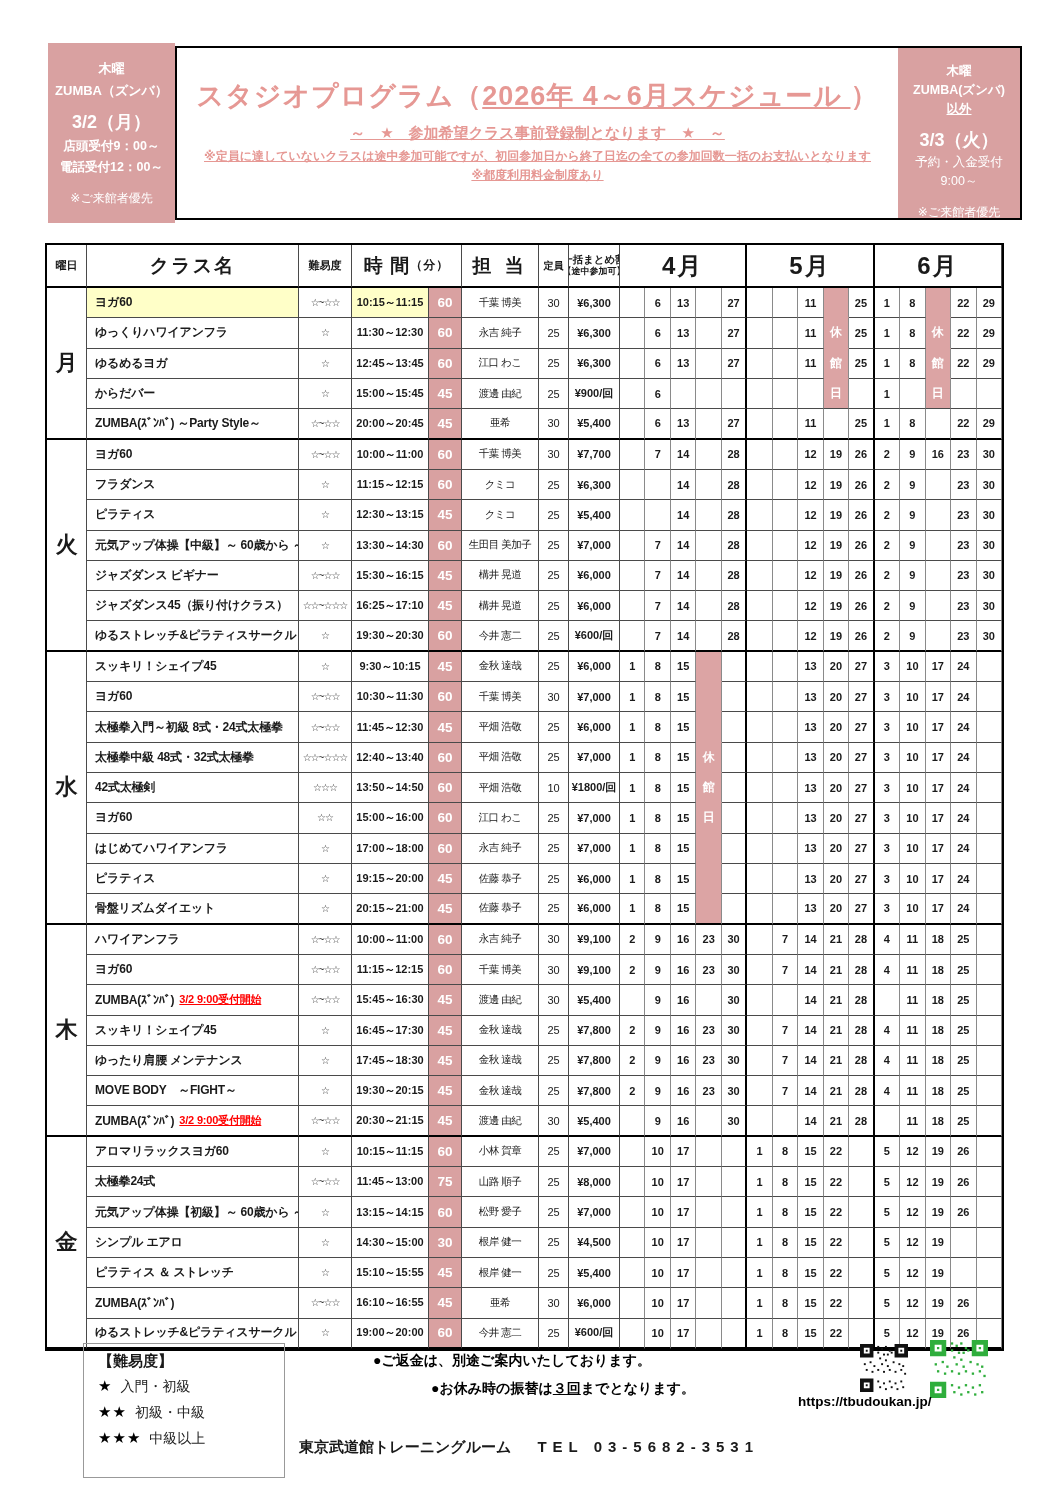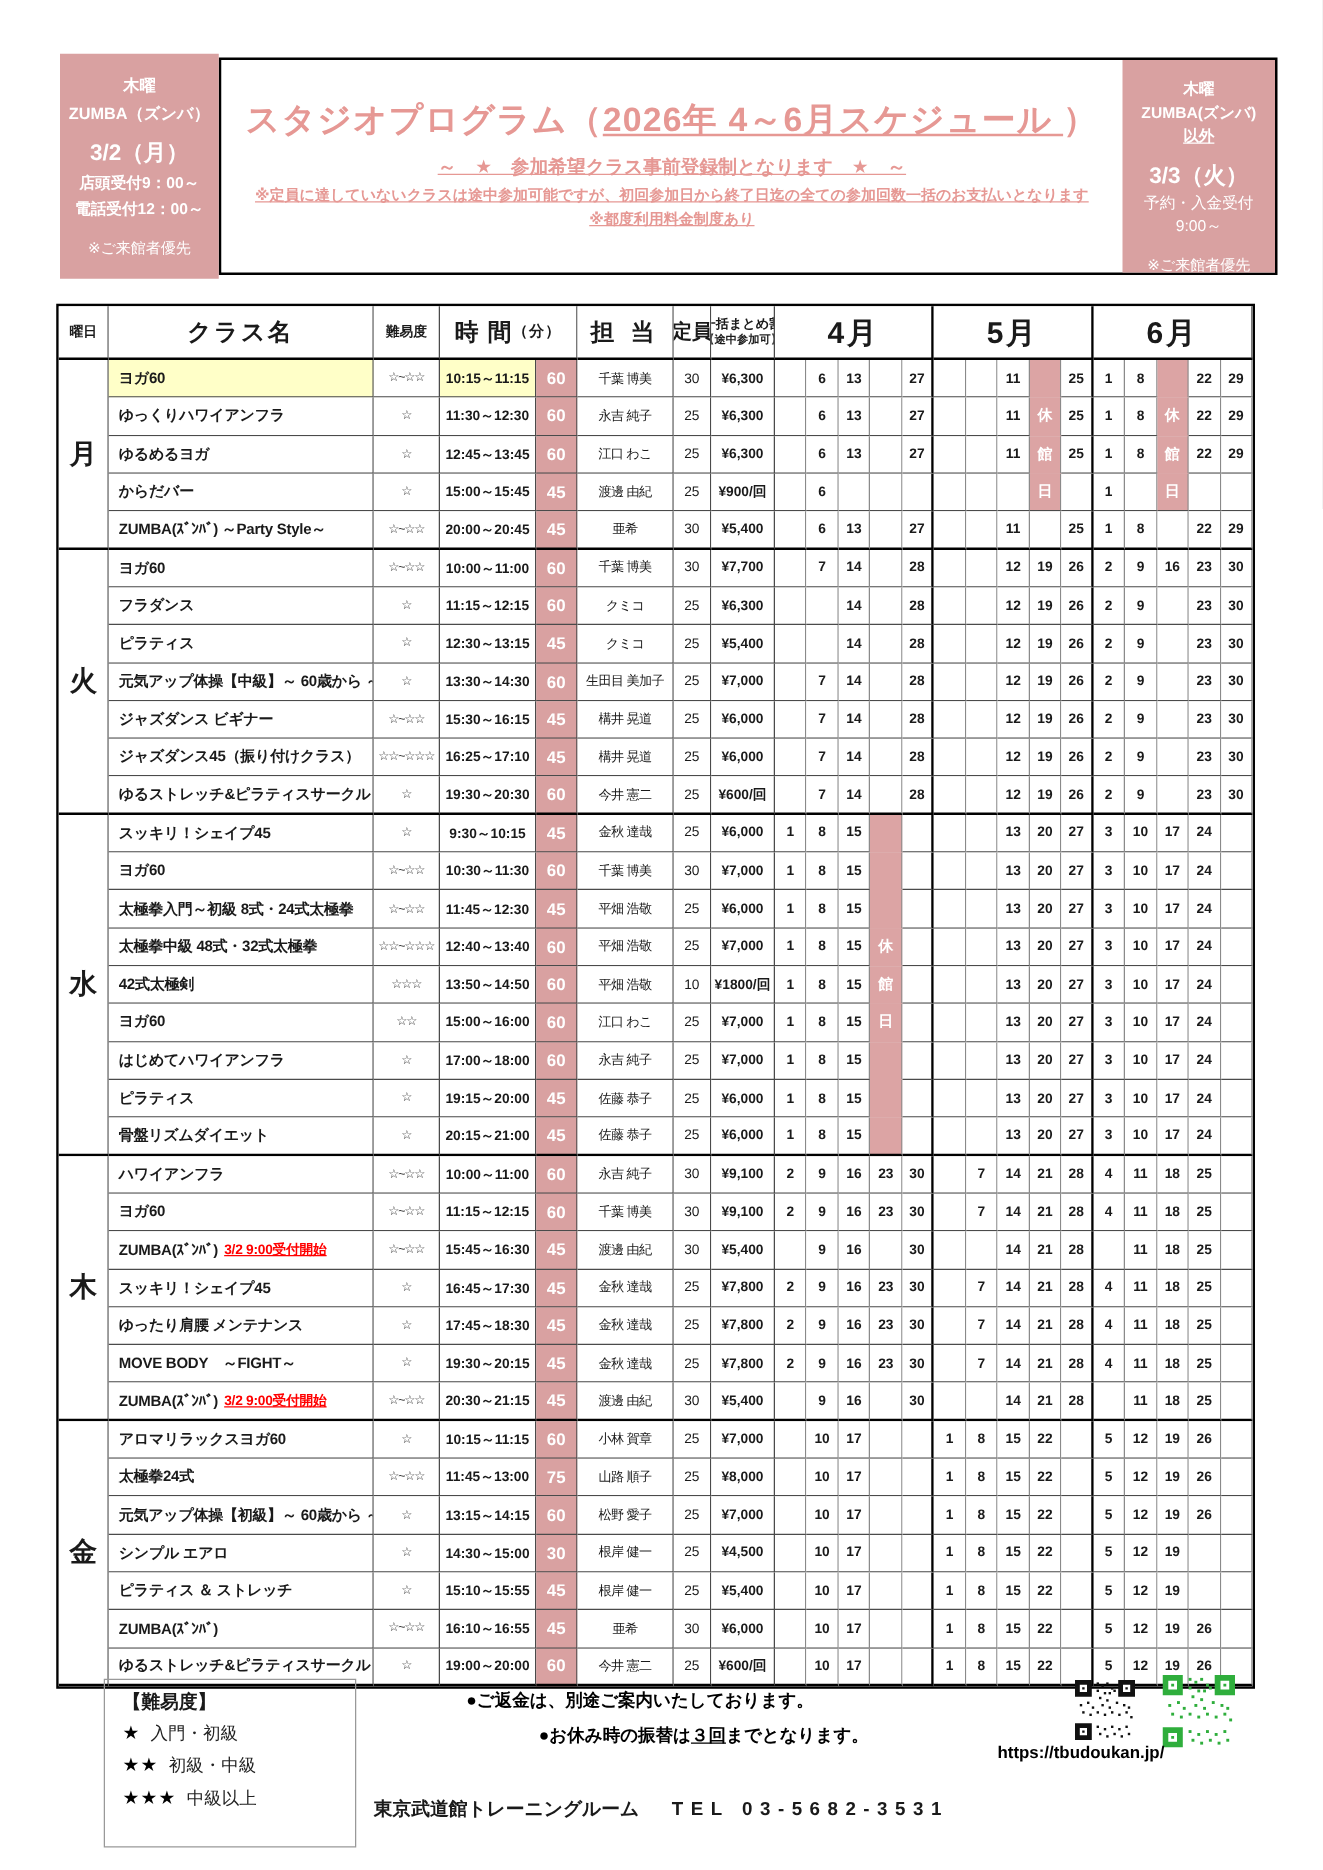--- a/index.html
+++ b/index.html
@@ -23,34 +23,34 @@
   .sub2{font-size:12px;font-weight:bold;text-decoration:underline;margin-top:5px;}
   .sub3{font-size:12px;font-weight:bold;text-decoration:underline;margin-top:2px;}
   .right-box{width:122px;background:#d9a1a1;color:#fff;display:flex;flex-direction:column;
              align-items:center;justify-content:center;text-align:center;gap:2px;padding-top:18px;}
   .rb-s{font-size:12.5px;font-weight:bold;}
   .rb-u{text-decoration:underline;}
   .rb-date{font-size:18px;font-weight:bold;margin-top:8px;}
   .rb-r{font-size:12.5px;}
   .rb-p{font-size:12px;margin-top:12px;}
   
-  .schedule{position:absolute;left:45px;top:243px;display:grid;background:#e5e5e5;
+  .schedule{position:absolute;left:45px;top:243px;display:grid;background:#14532d;
      grid-template-columns:40px 212px 53px 77px 33px 77px 30px 51px repeat(15,25.47px);
      grid-template-rows:43px repeat(35,30.32px);
      border:2px solid #000;}
   .c{display:flex;align-items:center;justify-content:center;overflow:hidden;white-space:nowrap;
      border-right:1px solid #4a4a4a;border-bottom:1px solid #4a4a4a;background:#fff;}
   .h{font-weight:bold;}
   .hday{font-size:11px;}
   .hclass{font-size:19px;letter-spacing:2px;}
   .hdiff{font-size:11px;}
   .htime{font-size:19px;letter-spacing:1px;}
   .htime .unit{font-size:12px;font-weight:bold;}
   .hins{font-size:19px;letter-spacing:4px;}
-  .hcap{font-size:16px;}
+  .hcap{font-size:10px;}
   .hbulk{flex-direction:column;line-height:1.25;}
   .hbulk .b1{font-size:10.5px;font-weight:bold;}
   .hbulk .b2{font-size:9px;font-weight:bold;}
   .hmonth{font-size:24px;letter-spacing:2px;}
   .day{font-size:22px;font-weight:600;}
   .name{justify-content:flex-start;padding-left:8px;font-size:12px;font-weight:bold;letter-spacing:-0.2px;}
   .rednote{color:#f00;font-size:11px;font-weight:bold;text-decoration:underline;margin-left:5px;}
   .diff{font-size:10px;letter-spacing:-1px;color:#333;}
   .time{font-size:11px;font-weight:bold;}
   .dur{background:#d9a1a1;color:#fff;font-weight:bold;font-size:13.5px;}

